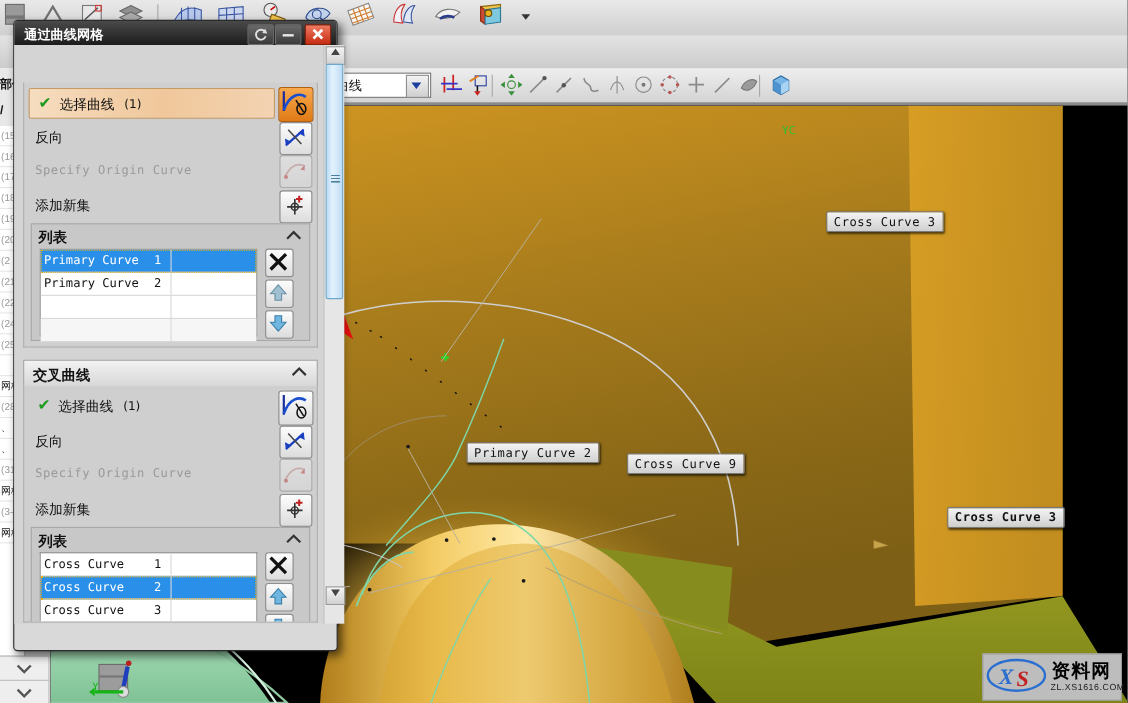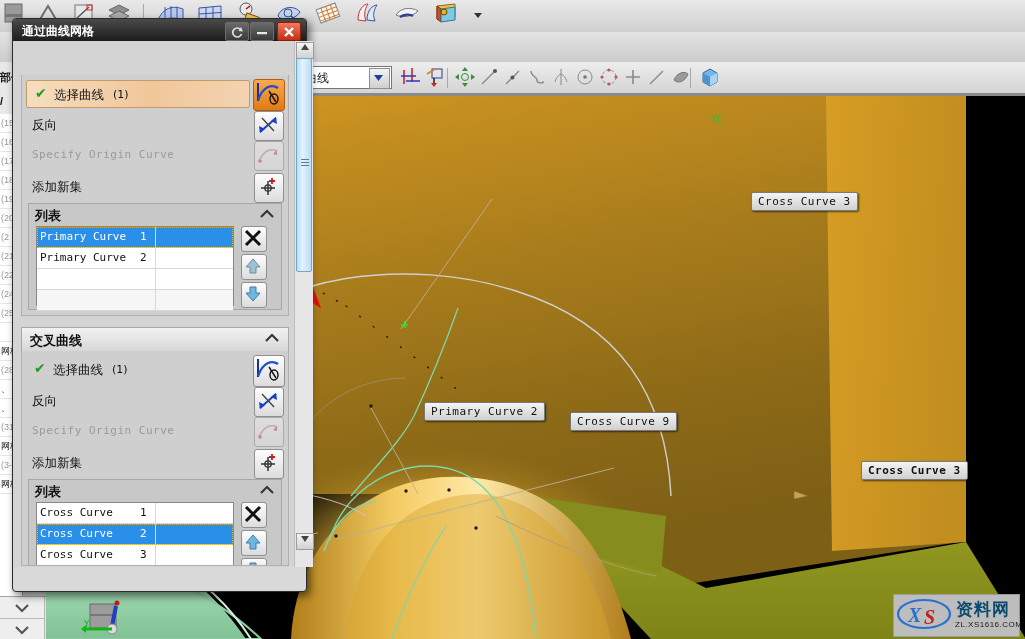--- a/index.html
+++ b/index.html
@@ -468,21 +468,21 @@
     <text x="12" y="31" fill="#16b416" font-size="9" font-family="DejaVu Sans Mono, monospace">Y</text>
   </svg>
 </div>
 
 <div class="abs" id="watermark">
   <svg width="123" height="39">
     <ellipse cx="30" cy="19" rx="26" ry="14" fill="none" stroke="#2a6fd0" stroke-width="2.2"></ellipse>
     <text x="14" y="27" font-family="Liberation Serif, serif" font-style="italic" font-weight="bold" font-size="20" fill="#2a6fd0">X</text>
     <text x="30" y="29" font-family="Liberation Serif, serif" font-style="italic" font-weight="bold" font-size="20" fill="#c02020">S</text>
   </svg>
-  <span class="abs" id="wm-text" style="left:62px;top:3px;font-size:17px;font-weight:bold;color:#0c4a6e;letter-spacing:1px;">资料网</span>
+  <span class="abs" id="wm-text" style="left:62px;top:3px;font-size:17px;font-weight:bold;color:#000000;letter-spacing:1px;">资料网</span>
   <span class="abs" style="left:61px;top:25px;font-size:8px;color:#1a1a1a;letter-spacing:.5px;">ZL.XS1616.COM</span>
 </div>
 
 <div class="abs" id="dlg-shadow"></div>
 <div class="abs" id="dialog">
 
   <div class="abs" id="dlg-titlebar">
     <span class="abs" id="dlg-title">通过曲线网格</span>
     <span class="tb-btn" id="btn-reset">
       <svg width="14" height="14" style="vertical-align:middle">

